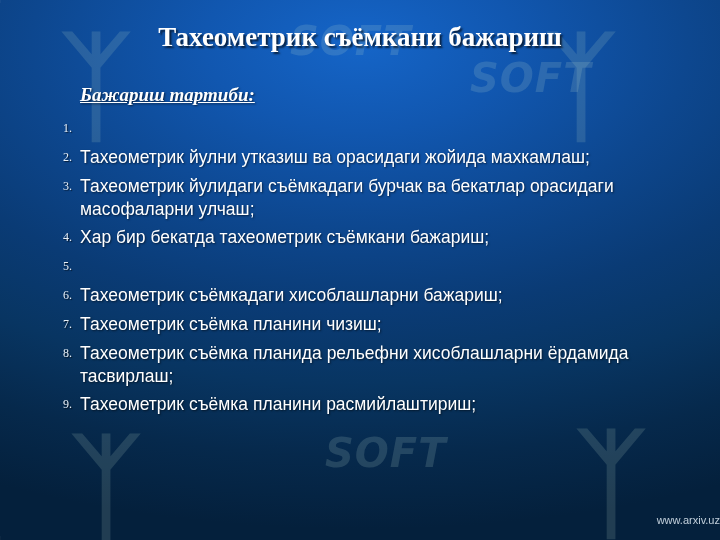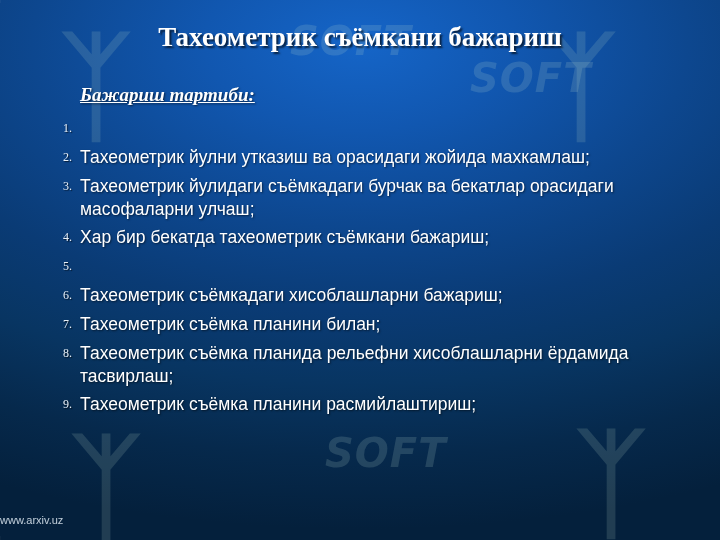--- a/index.html
+++ b/index.html
@@ -122,21 +122,21 @@
     line-height: 1.32;
     text-shadow: 1px 1px 2px rgba(0,0,0,0.55);
     padding-top: 2px;
   }
 
   .footer {
     position: absolute;
     bottom: 14px;
     left: 0;
     width: 720px;
-    text-align: left;
+    text-align: right;
     font-size: 11px;
     color: rgba(225, 235, 245, 0.85);
     z-index: 5;
   }
 </style>
 </head>
 <body>
 
 <div class="slide">
 
@@ -171,21 +171,21 @@
       </li>
       <li>
         <span class="num">5.</span>
       </li>
       <li>
         <span class="num">6.</span>
         <span class="txt">Тахеометрик съёмкадаги хисоблашларни бажариш;</span>
       </li>
       <li>
         <span class="num">7.</span>
-        <span class="txt">Тахеометрик съёмка планини билан;</span>
+        <span class="txt">Тахеометрик съёмка планини чизиш;</span>
       </li>
       <li>
         <span class="num">8.</span>
         <span class="txt">Тахеометрик съёмка планида рельефни хисоблашларни ёрдамида тасвирлаш;</span>
       </li>
       <li>
         <span class="num">9.</span>
         <span class="txt">Тахеометрик съёмка планини расмийлаштириш;</span>
       </li>
     </ol>

